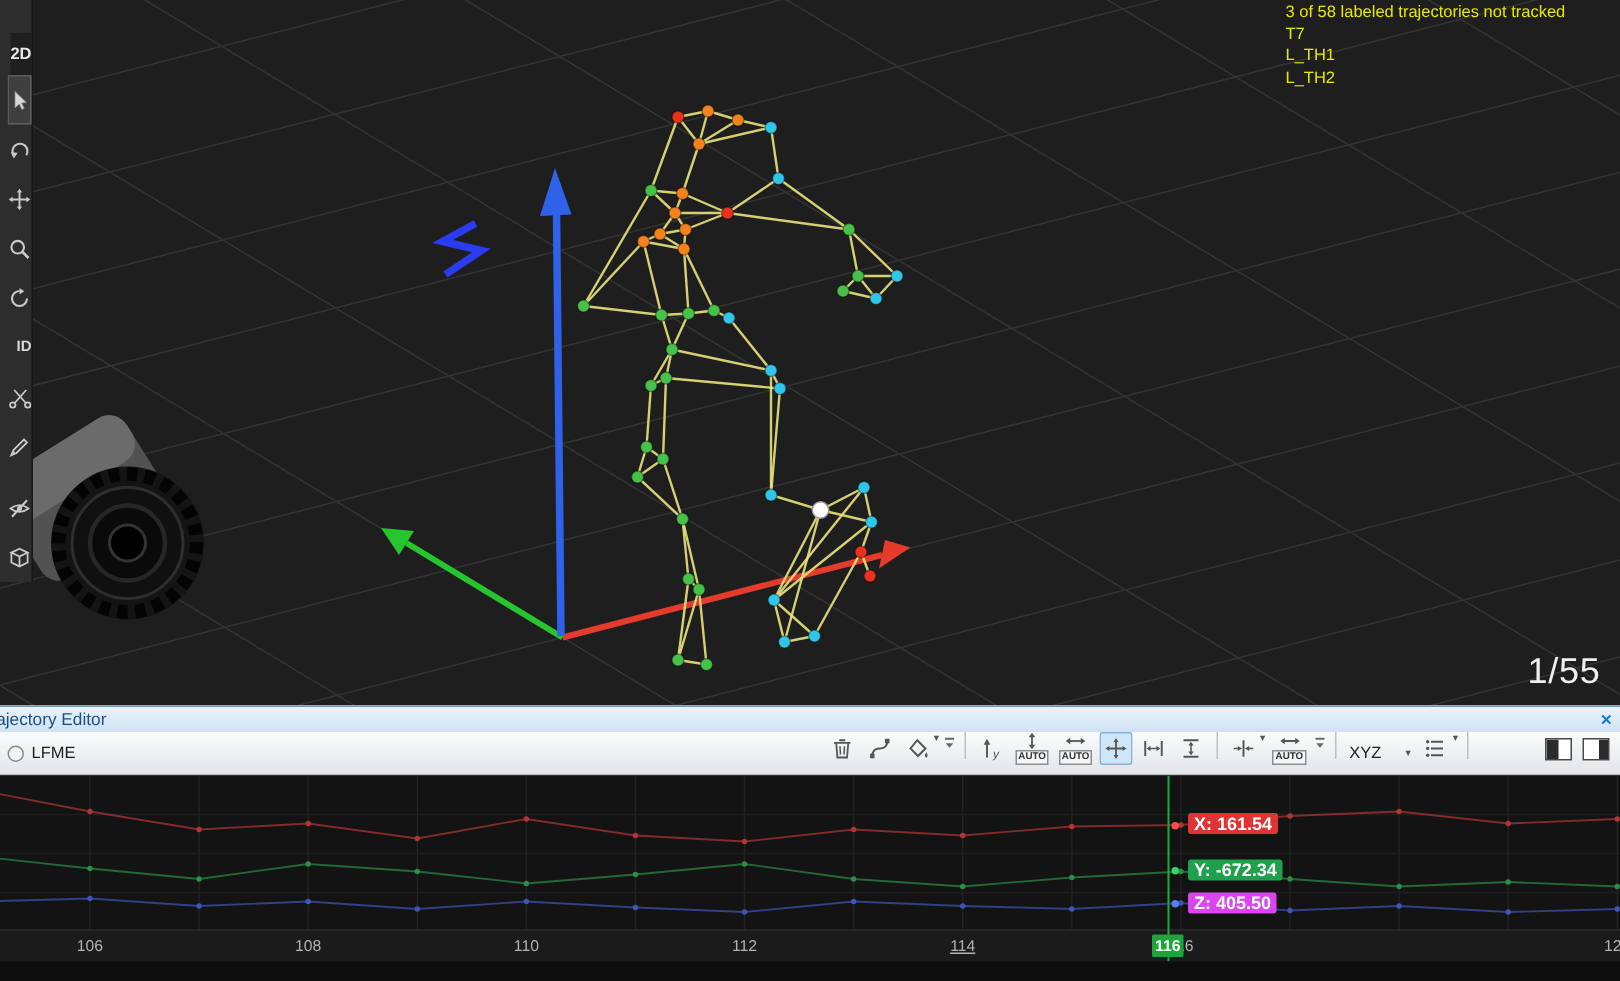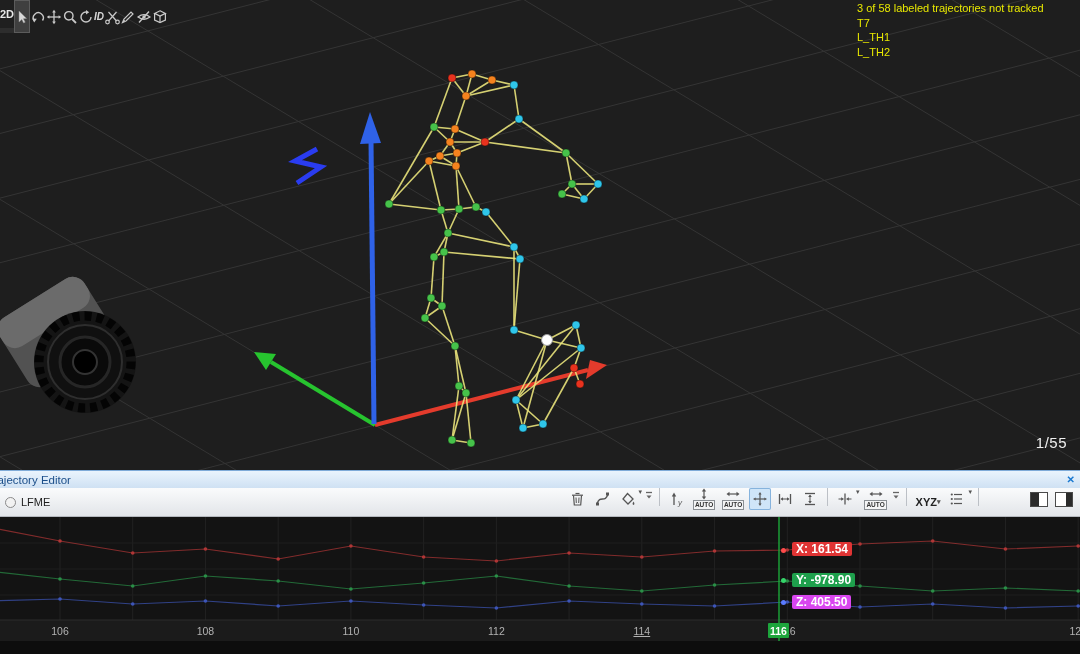--- a/index.html
+++ b/index.html
@@ -4,30 +4,30 @@
 <style>
   html,body{margin:0;padding:0;background:#000;}
   .stage{position:relative;width:1080px;height:654px;background:#1d1d1d;overflow:hidden;
          font-family:"Liberation Sans",sans-serif;}
 
   
   #viewport{position:absolute;left:0;top:0;width:1080px;height:470px;background:#1e1e1e;overflow:hidden;}
   #scene{position:absolute;left:0;top:0;}
 
   .warning{position:absolute;left:857px;top:1px;color:#e8e800;font-size:11px;line-height:14.5px;}
-  .frame-counter{position:absolute;right:13px;top:434px;color:#efefef;font-size:15px;letter-spacing:0.5px;}
+  .frame-counter{position:absolute;right:13px;top:434px;color:#efefef;font-size:24px;letter-spacing:0.5px;}
 
   
   .vtoolbar{position:absolute;left:0;top:0;width:21px;background:#2d2d2d;border-right:1px solid #171717;
-            display:flex;flex-direction:row;align-items:flex-start;}
+            display:flex;flex-direction:column;align-items:flex-end;}
   .vt-blank{height:22px;background:#262626;}
   .vt-cell{height:33px;display:flex;align-items:center;justify-content:center;color:#d8d8d8;}
   .vt-2d{height:28px;background:#1f1f1f;font-size:11px;font-weight:bold;color:#e8e8e8;}
   .vt-cell.active{background:#3f3f3f;box-shadow:inset 0 0 0 1px #5c5c5c;}
-  .vt-id{font-size:10px;font-weight:bold;font-style:italic;}
+  .vt-id{font-size:10px;font-weight:bold;}
   .vt-gap{height:8px;}
   .vt-cell svg{display:block;}
 
   
   .te-panel{position:absolute;left:0;top:470px;width:1080px;height:184px;background:#0e0e0e;}
   .te-title{height:17px;background:linear-gradient(#eaf4fd,#cfe1f3);border-top:1px solid #7fabd8;
             display:flex;align-items:center;font-size:11.5px;color:#1c4f8a;overflow:hidden;}
   .te-title .title-text{margin-left:-13px;white-space:nowrap;}
   .te-close{margin-left:auto;margin-right:5px;color:#1878d0;font-size:10px;font-weight:bold;}
 
@@ -36,21 +36,21 @@
   .traj-label{display:flex;align-items:center;gap:5px;font-size:11px;color:#1c1c1c;}
   .traj-chip{width:9px;height:9px;border-radius:50%;background:#f2f2f2;border:1px solid #8a8a8a;}
   .tb-spacer{flex:1;}
   .tbtn{width:22px;height:22px;display:flex;align-items:center;justify-content:center;border-radius:2px;}
   .tbtn.active{background:#cfe5f8;box-shadow:inset 0 0 0 1px #86b3dd;}
   .tsep{width:1px;height:18px;background:#bcc0c6;margin:0 3px;}
   .dd{font-size:7px;color:#555;margin-left:-3px;}
   .auto-col{display:flex;flex-direction:column;align-items:center;width:26px;line-height:1;}
   .auto-tag{font-size:6.5px;font-weight:bold;border:1px solid #8a8f94;padding:0 1px;color:#333;
             background:#f4f5f6;line-height:8px;}
-  .xyz{display:flex;align-items:center;gap:3px;font-size:11px;font-weight:bold;color:#222;padding:0 3px;}
+  .xyz{display:flex;align-items:center;gap:19px;font-size:11px;font-weight:normal;color:#222;padding:0 3px;}
   .layout-btn{width:16px;height:13px;border:1px solid #4a4a4a;background:#fff;display:flex;overflow:hidden;}
   .lb-left{width:50%;background:#2b2b2b;}
   .lb-right{width:40%;margin-left:auto;background:#2b2b2b;}
 
   
   .te-plot{position:relative;height:124px;background:#141414;overflow:hidden;}
   #chart-svg{position:absolute;left:0;top:0;}
   .tick{position:absolute;top:108px;width:28px;text-align:center;color:#b2b2b2;font-size:10.5px;}
   .current-frame-box{position:absolute;left:768px;top:106px;width:21px;height:15px;background:#1da53c;
             color:#fff;font-size:10.5px;font-weight:bold;display:flex;align-items:center;justify-content:center;
@@ -610,18 +610,18 @@
           <span class="tick" style="left: 627.816px; text-decoration: underline;">114</span>
           <span class="tick" style="left: 773.27px;">116</span>
           <span class="tick" style="left: 918.724px; margin-top: 28px;">118</span>
           <span class="tick" style="left: 1064.18px;">120</span>
         </div>
       <div class="current-frame-box">116</div>
       <div class="val-dot" style="top: 31px; background: rgb(255, 75, 75);"></div>
       <div class="val-dot" style="top: 61px; background: rgb(53, 212, 106);"></div>
       <div class="val-dot" style="top: 83px; background: rgb(91, 123, 255);"></div>
       <div class="val-badge" style="top: 25px; background: rgb(224, 52, 52);">X: 161.54</div>
-      <div class="val-badge" style="top: 56px; background: rgb(30, 160, 76);">Y: -978.90</div>
+      <div class="val-badge" style="top: 56px; background: rgb(30, 160, 76);">Y: -672.34</div>
       <div class="val-badge" style="top: 78px; background: #d946ef;">Z: 405.50</div>
     </div>
     <div class="te-bottom"></div>
   </div>
 </div>
 
 </body></html>

